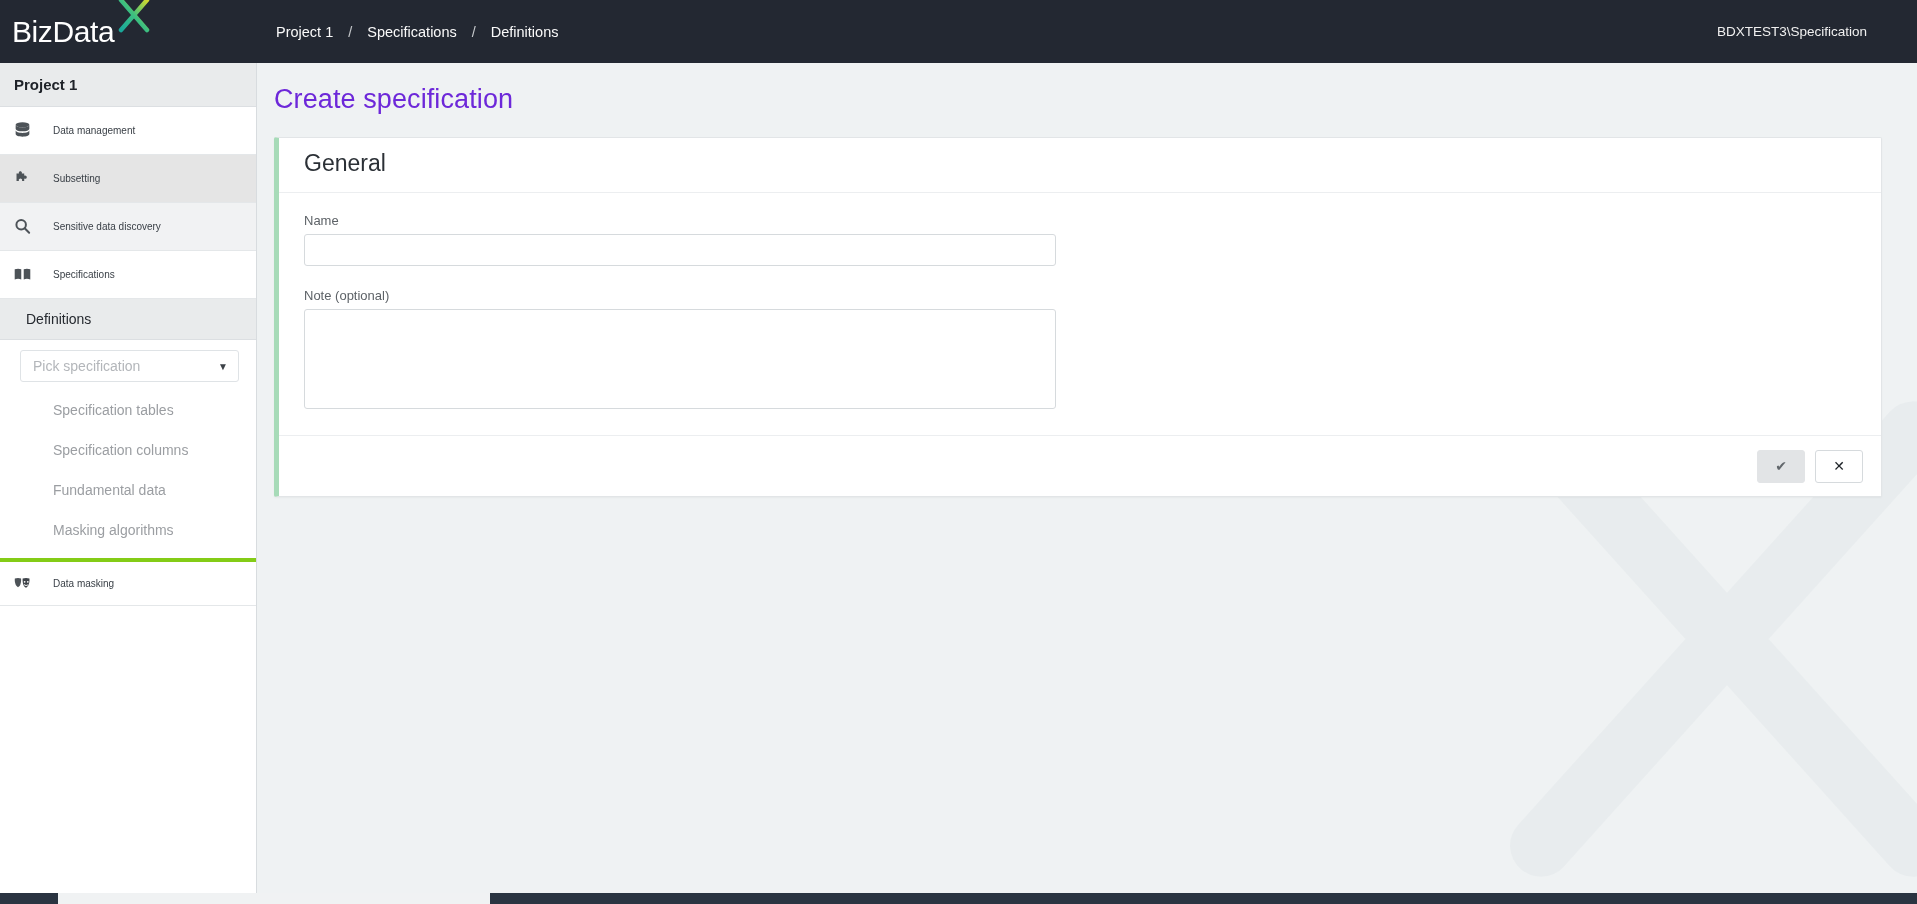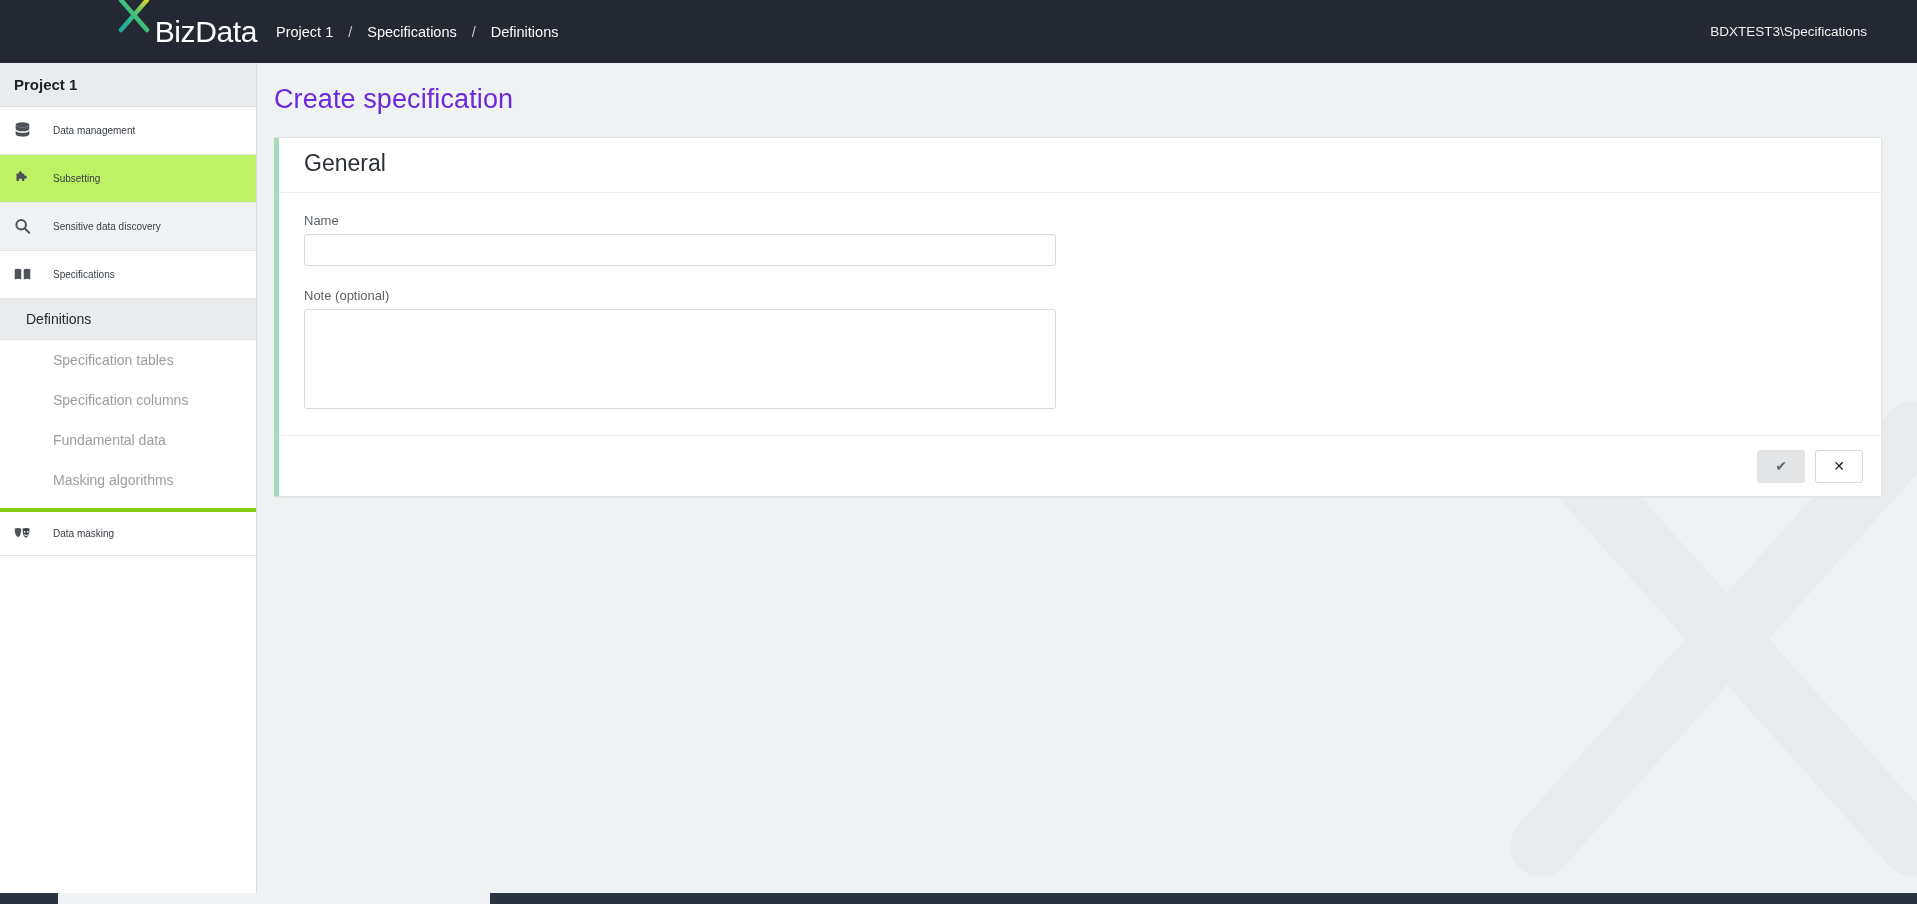--- a/index.html
+++ b/index.html
@@ -20,23 +20,22 @@
     height: 63px;
     background: #232832;
     display: flex;
     align-items: center;
   }
   .logo-zone {
     width: 257px;
     height: 63px;
     display: flex;
     align-items: center;
-    padding-left: 30px;
+    padding-left: 12px;
     flex: 0 0 257px;
-    justify-content: flex-end;
   }
   .logo-text {
     color: #ffffff;
     font-size: 30px;
     letter-spacing: -0.4px;
     font-weight: 300;
     line-height: 1;
     position: relative;
     display: inline-block;
   }
@@ -91,21 +90,21 @@
     height: 48px;
     display: flex;
     align-items: center;
     padding-left: 13px;
     border-bottom: 1px solid #e4e7e9;
     font-size: 10px;
     color: #3a4047;
     cursor: pointer;
     background: #ffffff;
   }
-  .nav-item.alt { background: #bef264; }
+  .nav-item.alt { background: #e5e5e5; }
   .nav-item.active-sec { background: #f1f2f3; }
   .nav-ico {
     width: 30px;
     display: flex;
     align-items: center;
     justify-content: flex-start;
     margin-right: 10px;
     color: #4d5358;
     flex: 0 0 30px;
   }
@@ -292,21 +291,21 @@
   </div>
 
   <div class="breadcrumb">
     <span class="crumb">Project 1</span>
     <span class="crumb-sep">/</span>
     <span class="crumb">Specifications</span>
     <span class="crumb-sep">/</span>
     <span class="crumb">Definitions</span>
   </div>
 
-  <div class="user-label">BDXTEST3\Specifications</div>
+  <div class="user-label">BDXTEST3\Specification</div>
 </div>
 
 <div class="sidebar">
 
   <div class="project-header">Project 1</div>
 
   <div class="nav-item">
     <span class="nav-ico">
       <svg width="19" height="19" viewBox="0 0 20 20" fill="#4d5358">
         <ellipse cx="10" cy="4" rx="7.2" ry="2.8"></ellipse>
@@ -341,20 +340,26 @@
       <svg width="19" height="19" viewBox="0 0 20 20" fill="#4d5358">
         <path d="M1.8 4.6c2.3-.9 4.6-1 6.9 0v10.6c-2.3-1-4.6-.9-6.9 0V4.6z"></path>
         <path d="M18.2 4.6c-2.3-.9-4.6-1-6.9 0v10.6c2.3-1 4.6-.9 6.9 0V4.6z"></path>
       </svg>
     </span>
     <span>Specifications</span>
   </div>
 
   <div class="subhead">Definitions</div>
 
+  <div class="picker-wrap">
+    <div class="picker">
+      <span>Pick specification</span>
+      <span class="caret">▼</span>
+    </div>
+  </div>
 
   <div class="sub-item">
     <span>Specification tables</span>
   </div>
   <div class="sub-item">
     <span>Specification columns</span>
   </div>
   <div class="sub-item">
     <span>Fundamental data</span>
   </div>

